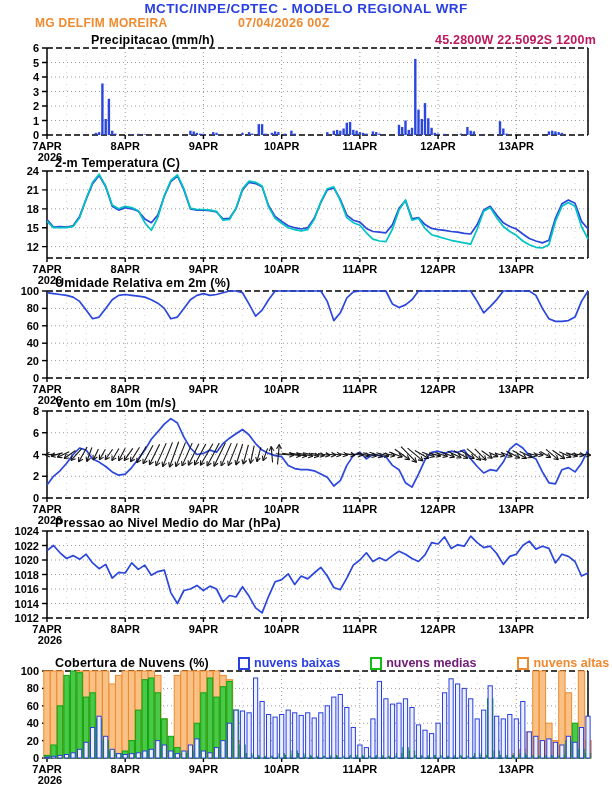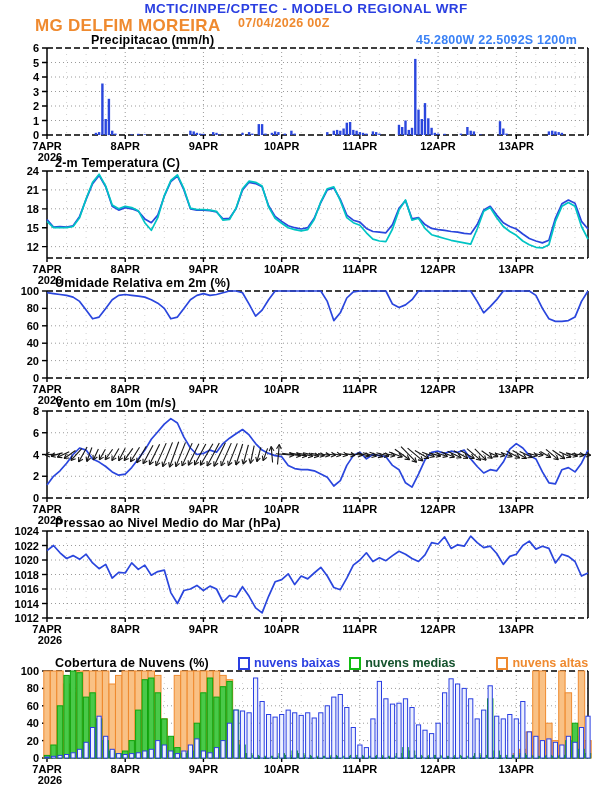--- a/index.html
+++ b/index.html
@@ -1,34 +1,34 @@
 <!DOCTYPE html>
 <html><head>
 <meta charset="utf-8">
 <style>
   html,body{margin:0;padding:0;background:#fff;}
   #wrap{position:relative;width:612px;height:792px;background:#fff;overflow:hidden;
         font-family:"Liberation Sans",sans-serif;font-weight:bold;border-radius:24px;}
   .abs{position:absolute;white-space:nowrap;}
   .h1{top:1px;left:0;width:612px;text-align:center;font-size:13.5px;letter-spacing:.4px;color:#2a3fe1;}
-  .h2a{top:16px;left:35px;font-size:17px;color:#ef8a2f;letter-spacing:.3px;}
+  .h2a{top:16px;left:35px;font-size:12px;color:#ef8a2f;letter-spacing:.3px;}
   .h2b{top:16px;left:238px;font-size:12.5px;color:#ef8a2f;letter-spacing:.3px;}
   .ptitle{font-size:12.5px;color:#000;letter-spacing:.2px;}
   .rlabel{font-size:12.5px;letter-spacing:.2px;}
-  .t0{top:33px;left:55px;padding-left:36px;} .r0{top:33px;right:35px;color:#3b82f6;text-align:center;}
+  .t0{top:33px;left:55px;padding-left:36px;} .r0{top:33px;right:16px;color:#be185d;text-align:center;}
   .t1{top:156px;left:55px;} .r1{top:156px;right:24px;color:#00bdbd;}
   .t2{top:276px;left:55px;}
   .t3{top:396px;left:55px;}
   .t4{top:516px;left:55px;}
   .t5{top:656px;left:55px;}
   .legend{top:656px;left:238px;display:flex;gap:9px;align-items:center;font-size:12.5px;}
   .lgitem{display:flex;gap:4px;align-items:center;}
   .lgbox{width:8px;height:9px;background:#fff;border:2px solid;}
   .lg-blue{color:#2a3fe1;} .lg-blue .lgbox{border-color:#2a3fe1;}
-  .lg-green{color:#14532d;} .lg-green .lgbox{border-color:#13bd13;}
+  .lg-green{color:#701a75;margin-left:21px;} .lg-green .lgbox{border-color:#13bd13;}
   .lg-orange{color:#ef8a2f;padding-left:32px;} .lg-orange .lgbox{border-color:#ef8a2f;}
   #chart{position:absolute;top:0;left:0;}
   #chart text{font-family:"Liberation Sans",sans-serif;font-weight:bold;fill:#000;}
 </style>
 </head>
 <body>
 
 <div id="wrap">
   <div class="abs h1">MCTIC/INPE/CPTEC - MODELO REGIONAL WRF</div>
   <div class="abs h2a">MG DELFIM MOREIRA</div>

